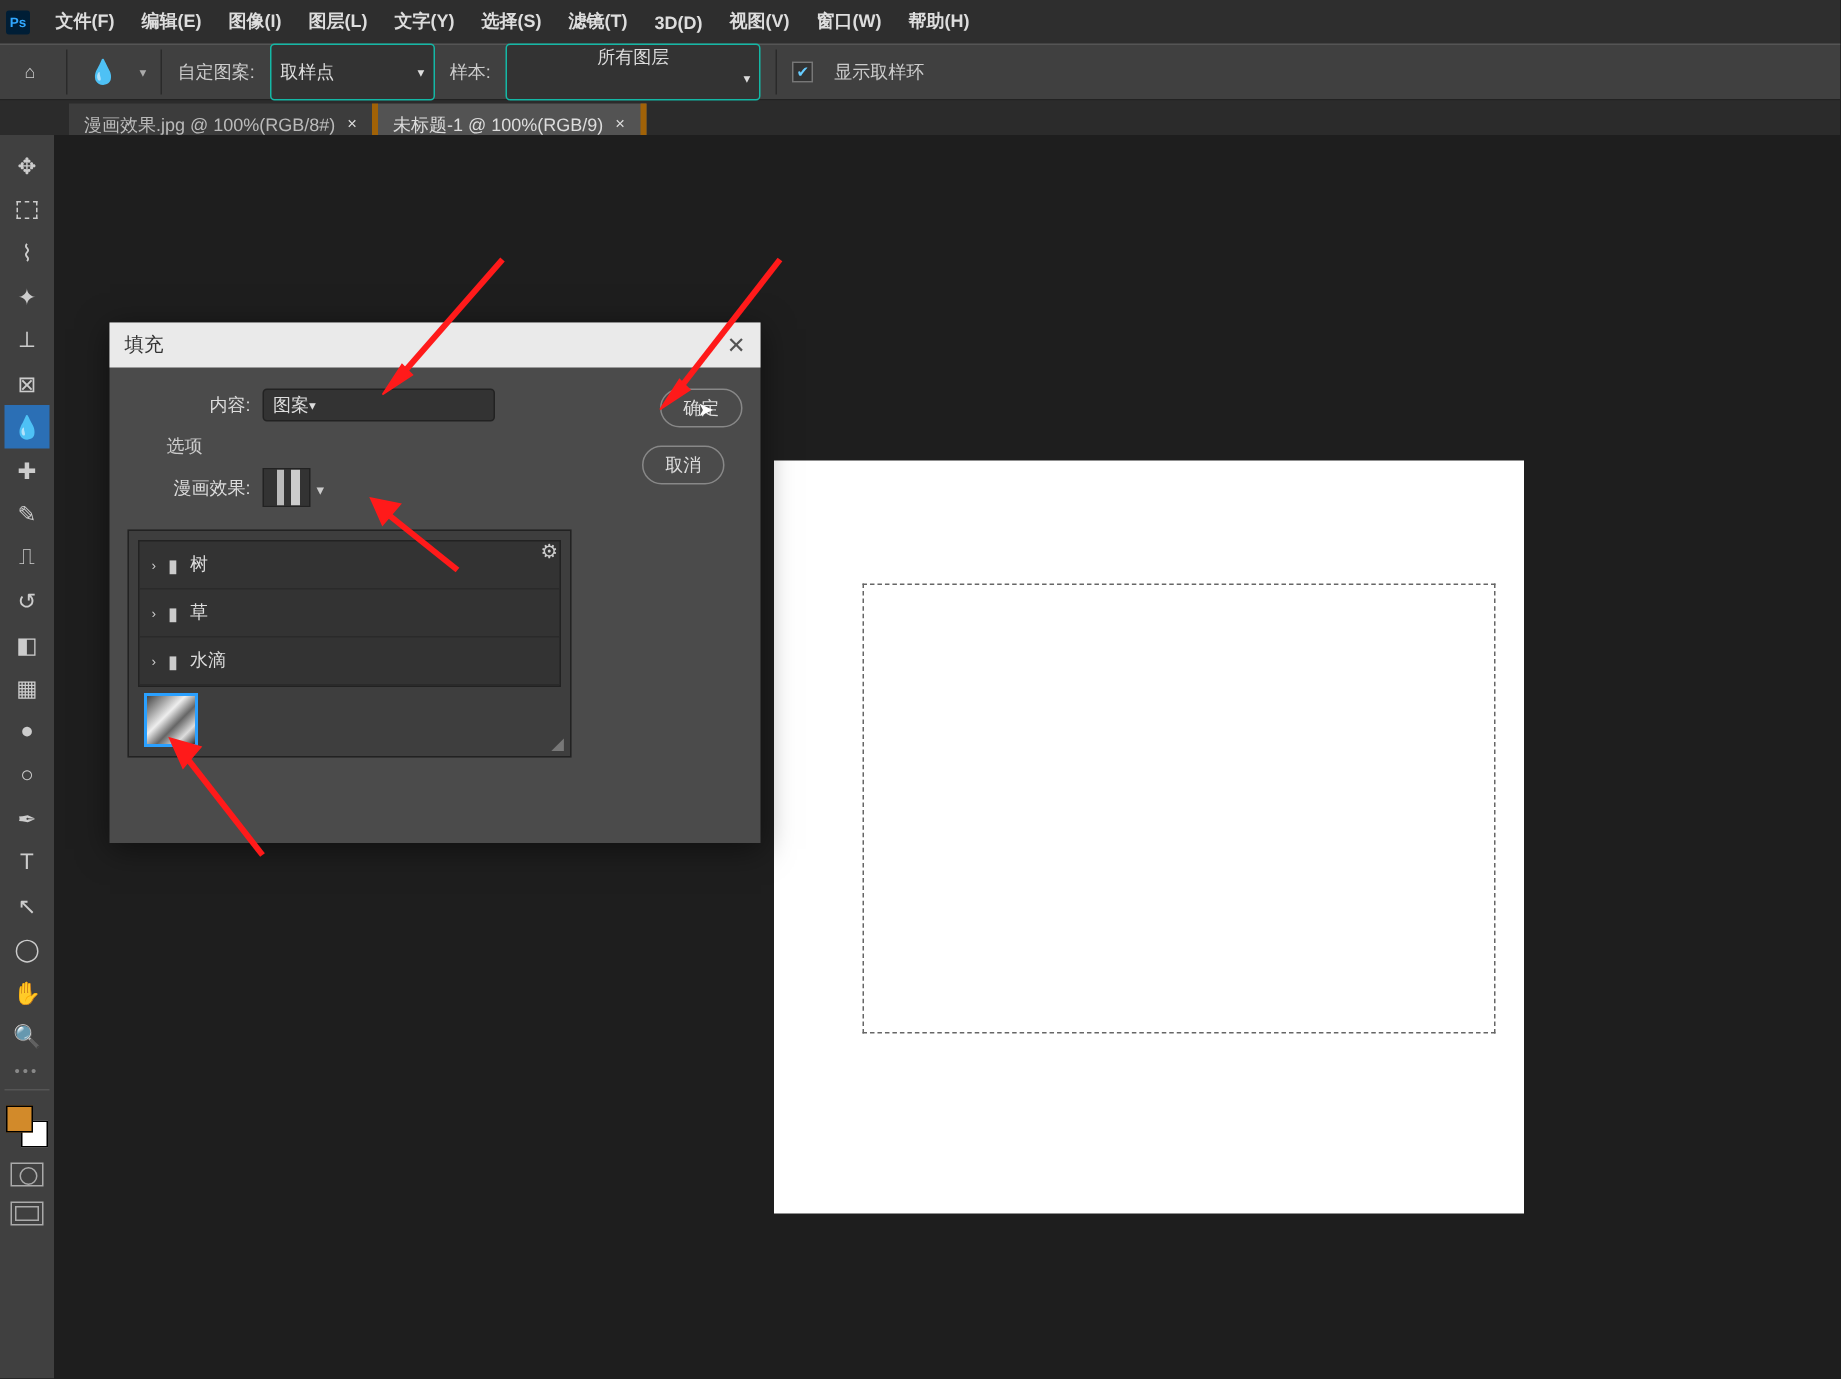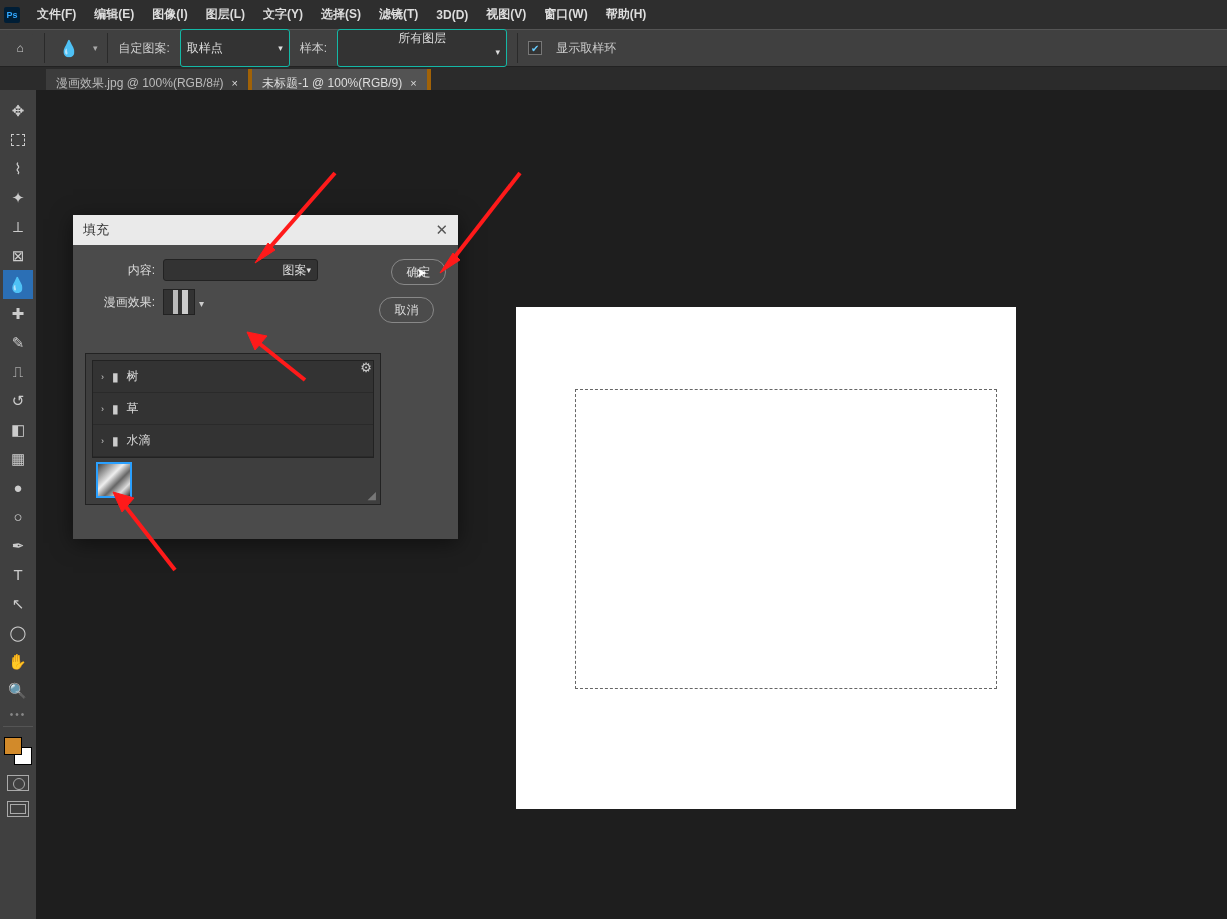--- a/index.html
+++ b/index.html
@@ -41,27 +41,27 @@
   .toolbar-dots { color:#888; letter-spacing:2px; font-size:10px; margin-top:4px; }
   .mask-ico, .screen-ico { width:22px; height:16px; border:1px solid #aaa; margin-top:10px; position:relative; }
   .mask-ico::after { content:""; position:absolute; width:10px; height:10px; border-radius:50%; border:1px solid #aaa; top:2px; left:5px; }
   .screen-ico::after { content:""; position:absolute; inset:2px; border:1px solid #aaa; }
 
   
   .canvas { position:absolute; top:307px; left:516px; width:500px; height:502px; background:#fff; }
   .selection { position:absolute; top:82px; left:59px; width:422px; height:300px; border:1px dashed #666; }
 
   
-  .dialog { position:absolute; top:215px; left:73px; width:385px; background:#4b4b4b; box-shadow:0 4px 20px rgba(0,0,0,0.5); }
+  .dialog { position:absolute; top:215px; left:73px; width:434px; background:#4b4b4b; box-shadow:0 4px 20px rgba(0,0,0,0.5); }
   .dialog-titlebar { height:30px; background:#eaeaea; display:flex; align-items:center; justify-content:space-between; padding:0 10px; color:#333; font-size:13px; }
   .dialog-close { font-size:15px; color:#555; cursor:pointer; }
-  .dialog-body { padding:14px 12px 16px 0; position:relative; }
+  .dialog-body { padding:14px 12px 16px 12px; position:relative; }
   .row { display:flex; align-items:center; margin-bottom:8px; }
   .row .lbl { width:90px; text-align:right; color:#ddd; padding-right:8px; }
-  .sel-content { width:155px; height:22px; background:#333; border:1px solid #222; color:#ddd; display:flex; align-items:center; padding:0 6px; border-radius:3px; justify-content:flex-end; }
+  .sel-content { width:155px; height:22px; background:#333; border:1px solid #222; color:#ddd; display:flex; align-items:center; padding:0 6px; border-radius:3px; justify-content:flex-start; }
   .btn { width:55px; height:26px; border:1px solid #888; border-radius:13px; background:#4b4b4b; color:#ddd; display:flex; align-items:center; justify-content:center; cursor:pointer; font-size:12px;text-align:center; }
   .btn-ok { position:absolute; top:52px; right:12px; }
   .btn-cancel { position:absolute; top:86px; right:24px; }
   .fieldset-label { color:#ccc; margin:6px 0 6px 26px; font-size:12px; }
   .pattern-thumb { width:32px; height:26px; background:linear-gradient(90deg,#333 0%,#333 30%,#bbb 30%,#bbb 45%,#333 45%,#333 60%,#ccc 60%,#ccc 80%,#333 80%); border:1px solid #222; position:relative; }
   .pattern-thumb .caret { position:absolute; right:-10px; top:8px; color:#ccc; font-size:10px; }
 
   
   .pattern-panel { position:absolute; top:353px; left:85px; width:296px; background:#3e3e3e; border:1px solid #222; padding:6px; }
   .gear { position:absolute; right:8px; top:6px; color:#ccc; font-size:13px; }
@@ -177,20 +177,21 @@
     <span class="dialog-close">✕</span>
   </div>
   <div class="dialog-body">
     <div class="row">
       <span class="lbl">内容:</span>
       <div class="sel-content">
         <span>图案</span>
         <span style="font-size:9px;">▾</span>
       </div>
     </div>
+    <div class="fieldset-label">选项</div>
     <div class="row">
       <span class="lbl">漫画效果:</span>
       <div class="pattern-thumb">
         <span class="caret">▾</span>
       </div>
     </div>
     <div style="height:200px;"></div>
     <div class="btn btn-ok" style="top:14px;">
       <span>确定</span>
       <span class="cursor">➤</span>

